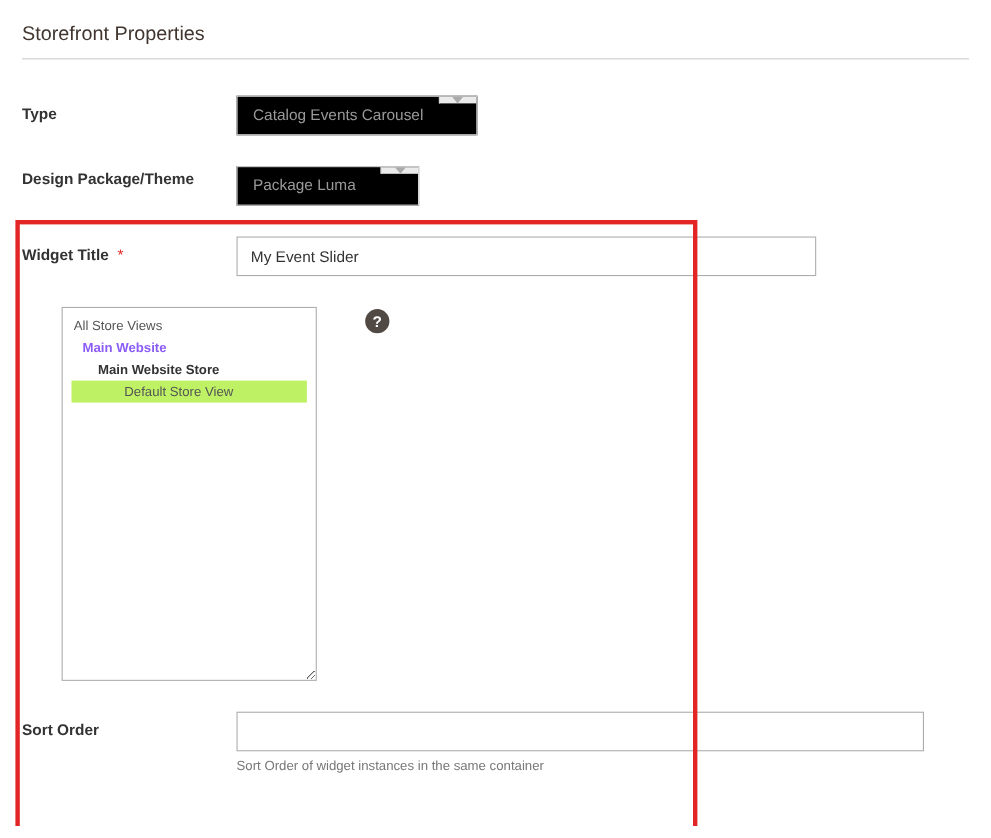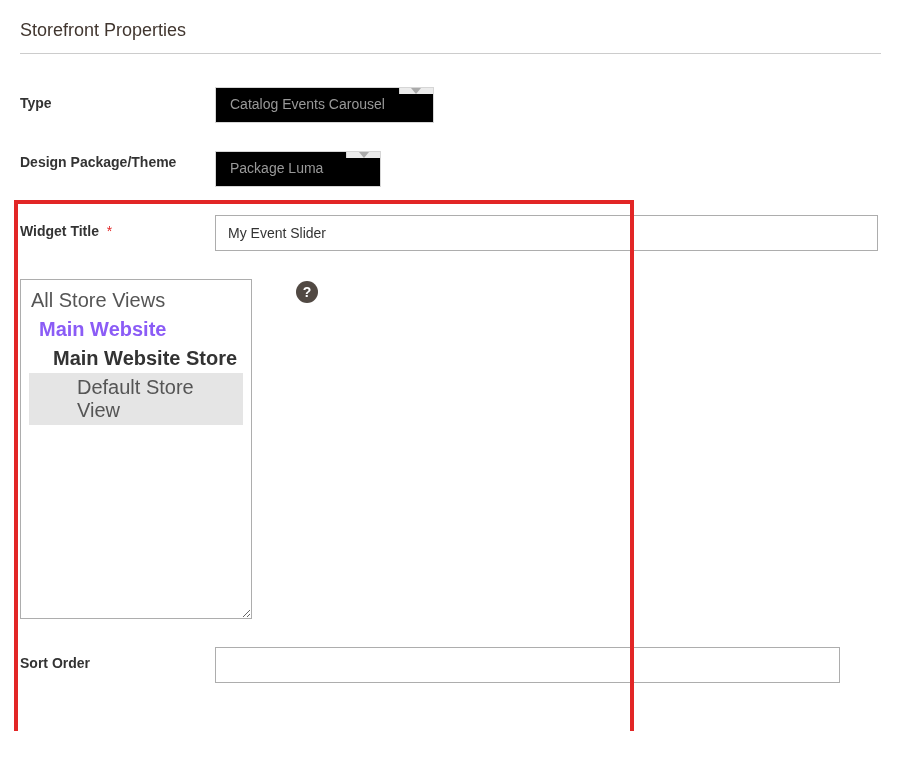--- a/index.html
+++ b/index.html
@@ -71,37 +71,38 @@
       align-items: center;
       justify-content: center;
       background: #ebebeb;
     }
     .select-disabled .select-arrow svg {
       width: 10px;
       height: 6px;
       fill: #aaa;
     }
     .text-input {
-      width: 663px;
+      width: 527px;
       height: 36px;
       border: 1px solid #adadad;
       padding: 6px 12px;
       font-size: 14px;
       color: #333;
       font-family: inherit;
     }
     .multiselect {
       width: 232px;
       height: 340px;
       border: 1px solid #adadad;
       padding: 6px 0 0 0;
       overflow: auto;
       resize: both;
-      font-size: 20px;
+      font-size: 12px;
       position: relative;
+      margin-left: 36px;
     }
     .multiselect-option {
       padding: 3px 10px;
       cursor: pointer;
       color: #555;
     }
     .multiselect-option.level-1 {
       padding-left: 18px;
       font-weight: 700;
       color: #8b5cf6;
@@ -109,21 +110,21 @@
     .multiselect-option.level-2 {
       padding-left: 32px;
       font-weight: 700;
       color: #333;
     }
     .multiselect-option.level-3 {
       padding-left: 56px;
       font-weight: 400;
     }
     .multiselect-option.selected {
-      background: #e5e5e5;
+      background: #bef264;
       margin: 0 8px;
       padding-left: 48px;
     }
     .help-icon {
       width: 22px;
       height: 22px;
       background: #514943;
       border-radius: 50%;
       color: #fff;
       display: inline-flex;
@@ -210,17 +211,18 @@
         <div class="multiselect-option level-3 selected">Default Store View</div>
       </div>
       <span class="help-icon">?</span>
     </div>
   </div>
 
   <div class="form-row sort-row">
     <div class="form-label">Sort Order</div>
     <div class="form-control-wrap">
       <input type="text" class="text-input" value="" style="">
+      <div class="field-note">Sort Order of widget instances in the same container</div>
     </div>
   </div>
 
   <div class="highlight-box" style="left:-6px; top:180px; width:620px; height:556px;"></div>
 </div>
 
 </body></html>

